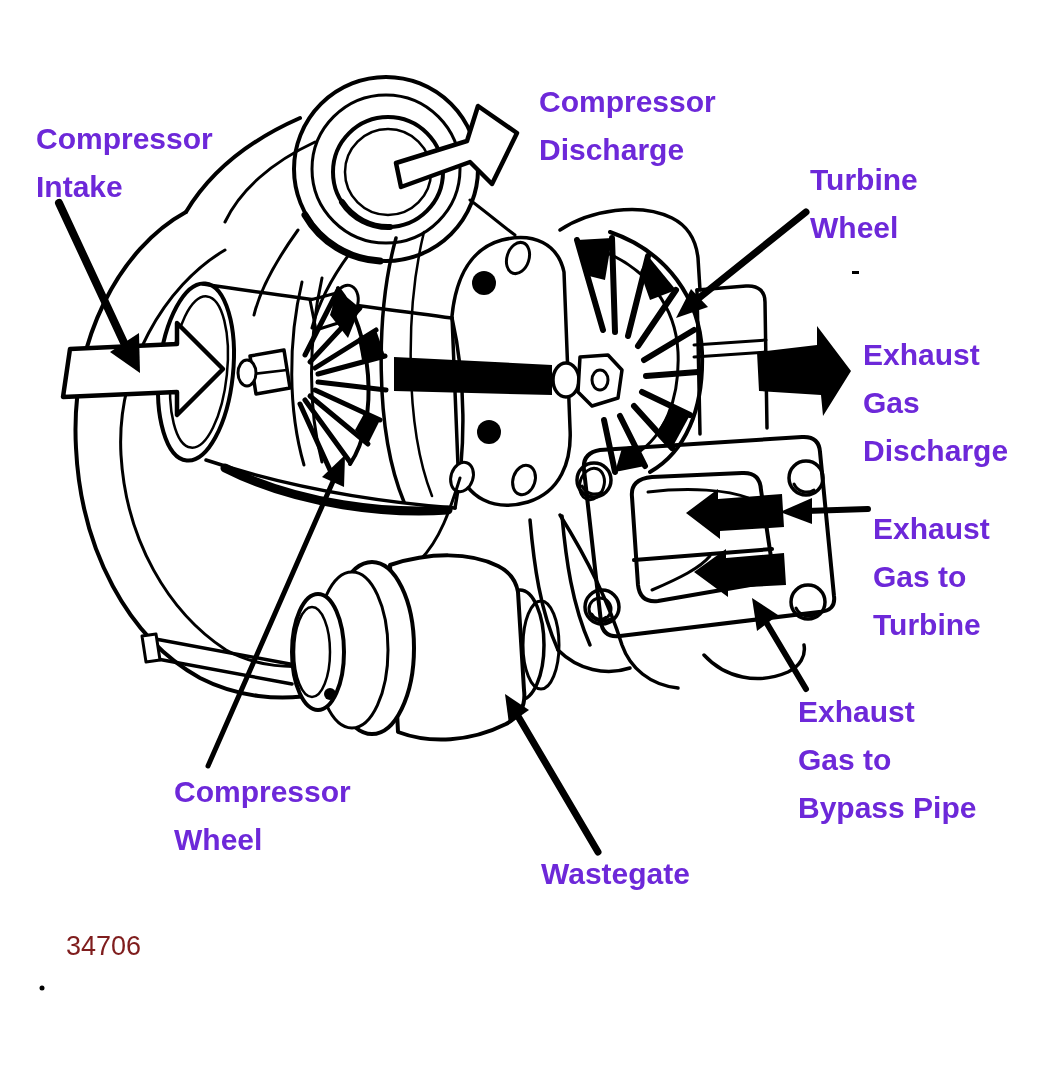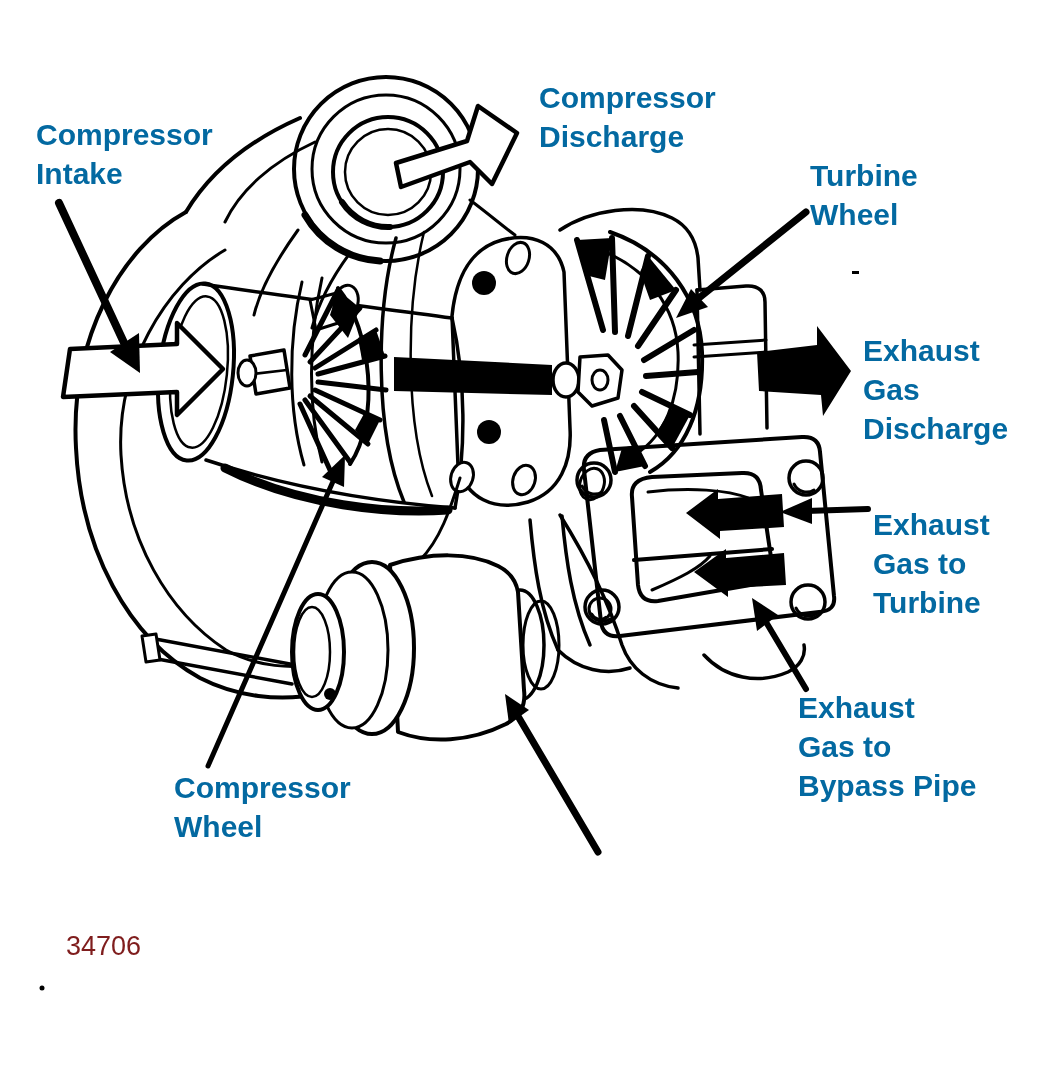--- a/index.html
+++ b/index.html
@@ -6,24 +6,24 @@
   .canvas{
     position:relative;
     width:1047px;height:1069px;
     background:#ffffff;
     font-family:"Liberation Sans", sans-serif;
     overflow:hidden;
   }
   svg.art{position:absolute;left:0;top:0;width:1047px;height:1069px;}
   .label{
     position:absolute;
-    color:#0369a1;
+    color:#6d28d9;
     font-weight:bold;
     font-size:30px;
-    line-height:39px;
+    line-height:48px;
     white-space:pre-line;
     letter-spacing:0px;
   }
   .fig-num{
     position:absolute;
     color:#7f1d1d;
     font-weight:normal;
     font-size:27px;
     line-height:27px;
   }
@@ -215,16 +215,17 @@
 Gas
 Discharge</div>
   <div class="label" style="left:873px;top:505px;">Exhaust
 Gas to
 Turbine</div>
   <div class="label" style="left:798px;top:688px;">Exhaust
 Gas to
 Bypass Pipe</div>
   <div class="label" style="left:174px;top:768px;">Compressor
 Wheel</div>
+  <div class="label" style="left:541px;top:850px;">Wastegate</div>
 
   <div class="fig-num" style="left:66px;top:933px;">34706</div>
 
 </div>
 
 </body></html>

